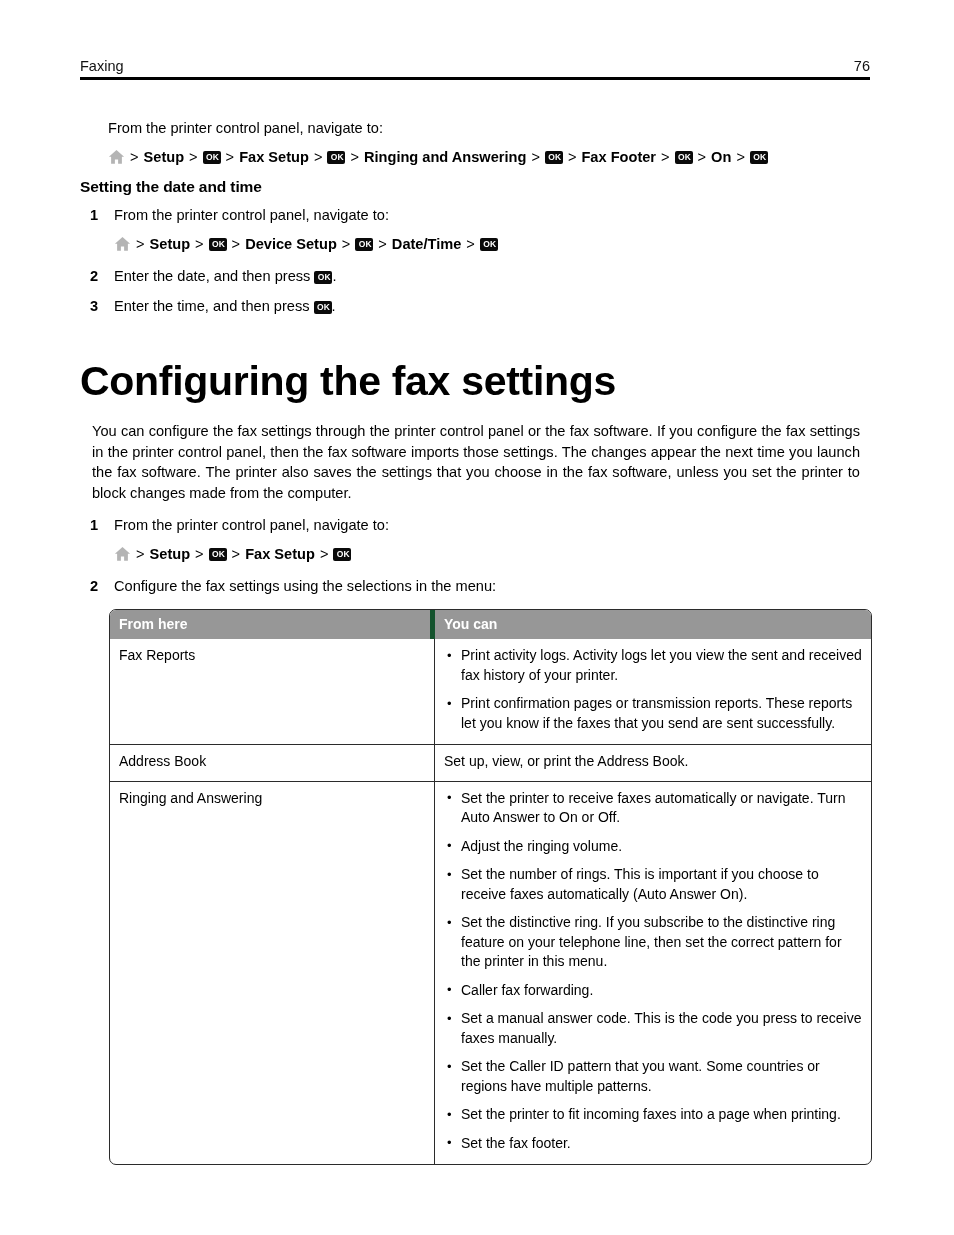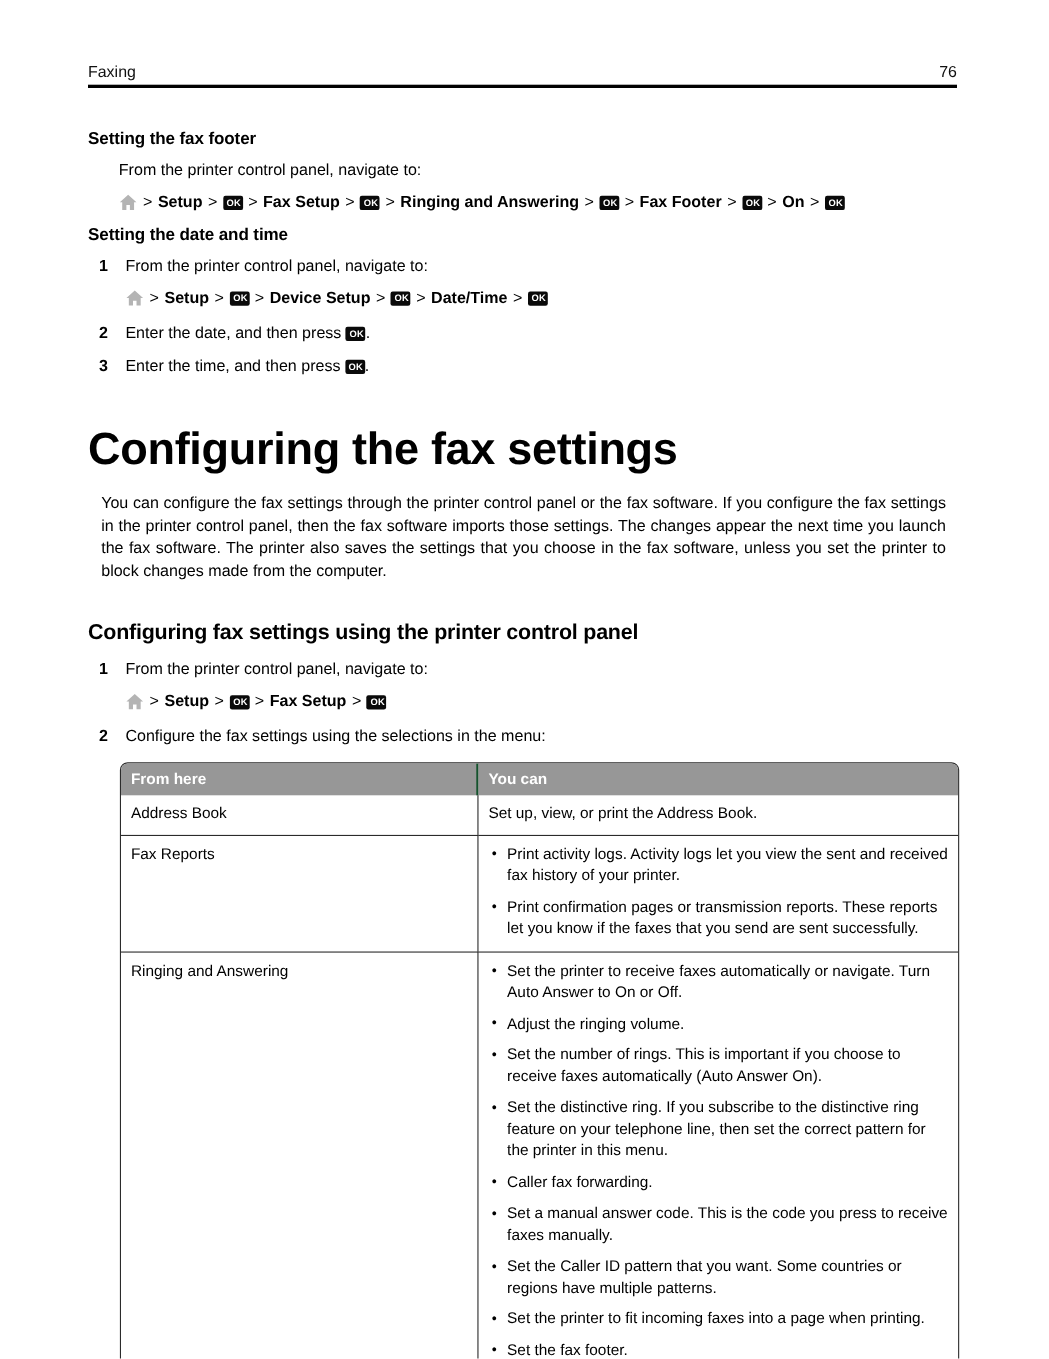--- a/index.html
+++ b/index.html
@@ -159,21 +159,21 @@
   }
   table.settings col.c1 { width: 325px; }
   table.settings col.c2 { width: 436px; }
   table.settings thead th {
     background: #979797;
     color: #ffffff;
     font-size: 14px;
     font-weight: bold;
     text-align: left;
     padding: 6px 9px 7px 9px;
-    border-right: 2px solid #14532d;
+    border-right: 5px solid #14532d;
   }
   table.settings thead th:last-child {
     border-right: none;
   }
   table.settings tbody td {
     font-size: 14px;
     line-height: 19.5px;
     vertical-align: top;
     padding: 7px 9px 9px 9px;
     border-top: 1px solid #2b2b2b;
@@ -215,21 +215,20 @@
   <div class="running-header">
     <div class="rh-row">
       <span>Faxing</span>
       <span>76</span>
     </div>
     <div class="rh-rule"></div>
   </div>
 
   <div class="content">
 
-    <h3 class="sub-head">Setting the fax footer</h3>
     <div class="indent">
       <p class="lead">From the printer control panel, navigate to:</p>
       <div class="navpath">
         <span class="home-icon">
           <svg viewBox="0 0 20 19" width="17" height="16" aria-hidden="true">
             <path d="M10 1.2 L19 9.3 L16.4 9.3 L16.4 17.6 L11.9 17.6 L11.9 12.4 L8.1 12.4 L8.1 17.6 L3.6 17.6 L3.6 9.3 L1 9.3 Z" fill="#b4b4b4"></path>
           </svg>
         </span>
         <span class="sep">&gt;</span>
         <span class="seg">Setup</span>
@@ -287,21 +286,20 @@
       <li>
         <span class="num">3</span>
         <span>Enter the time, and then press</span>
         <span class="ok-badge">OK</span><span>.</span>
       </li>
     </ol>
 
     <h1 class="section" style="margin-top:41px;">Configuring the fax settings</h1>
     <p class="body">You can configure the fax settings through the printer control panel or the fax software. If you configure the fax settings in the printer control panel, then the fax software imports those settings. The changes appear the next time you launch the fax software. The printer also saves the settings that you choose in the fax software, unless you set the printer to block changes made from the computer.</p>
 
-    <h2 class="subsection" style="margin-top:34px;">Configuring fax settings using the printer control panel</h2>
     <ol class="steps">
       <li>
         <span class="num">1</span>
         <span>From the printer control panel, navigate to:</span>
         <div class="navpath">
           <span class="home-icon">
             <svg viewBox="0 0 20 19" width="17" height="16" aria-hidden="true">
               <path d="M10 1.2 L19 9.3 L16.4 9.3 L16.4 17.6 L11.9 17.6 L11.9 12.4 L8.1 12.4 L8.1 17.6 L3.6 17.6 L3.6 9.3 L1 9.3 Z" fill="#b4b4b4"></path>
             </svg>
           </span>
@@ -327,31 +325,31 @@
           <col class="c2">
         </colgroup>
       <thead>
         <tr>
           <th>From here</th>
           <th>You can</th>
         </tr>
       </thead>
       <tbody>
         <tr>
-          <td>Address Book</td>
-          <td>Set up, view, or print the Address Book.</td>
-        </tr>
-        <tr>
           <td>Fax Reports</td>
           <td>
             <ul class="cellbullets">
               <li>Print activity logs. Activity logs let you view the sent and received fax history of your printer.</li>
               <li>Print confirmation pages or transmission reports. These reports let you know if the faxes that you send are sent successfully.</li>
             </ul>
           </td>
+        </tr>
+        <tr>
+          <td>Address Book</td>
+          <td>Set up, view, or print the Address Book.</td>
         </tr>
         <tr>
           <td>Ringing and Answering</td>
           <td>
             <ul class="cellbullets">
               <li>Set the printer to receive faxes automatically or navigate. Turn Auto Answer to On or Off.</li>
               <li>Adjust the ringing volume.</li>
               <li>Set the number of rings. This is important if you choose to receive faxes automatically (Auto Answer On).</li>
               <li>Set the distinctive ring. If you subscribe to the distinctive ring feature on your telephone line, then set the correct pattern for the printer in this menu.</li>
               <li>Caller fax forwarding.</li>

